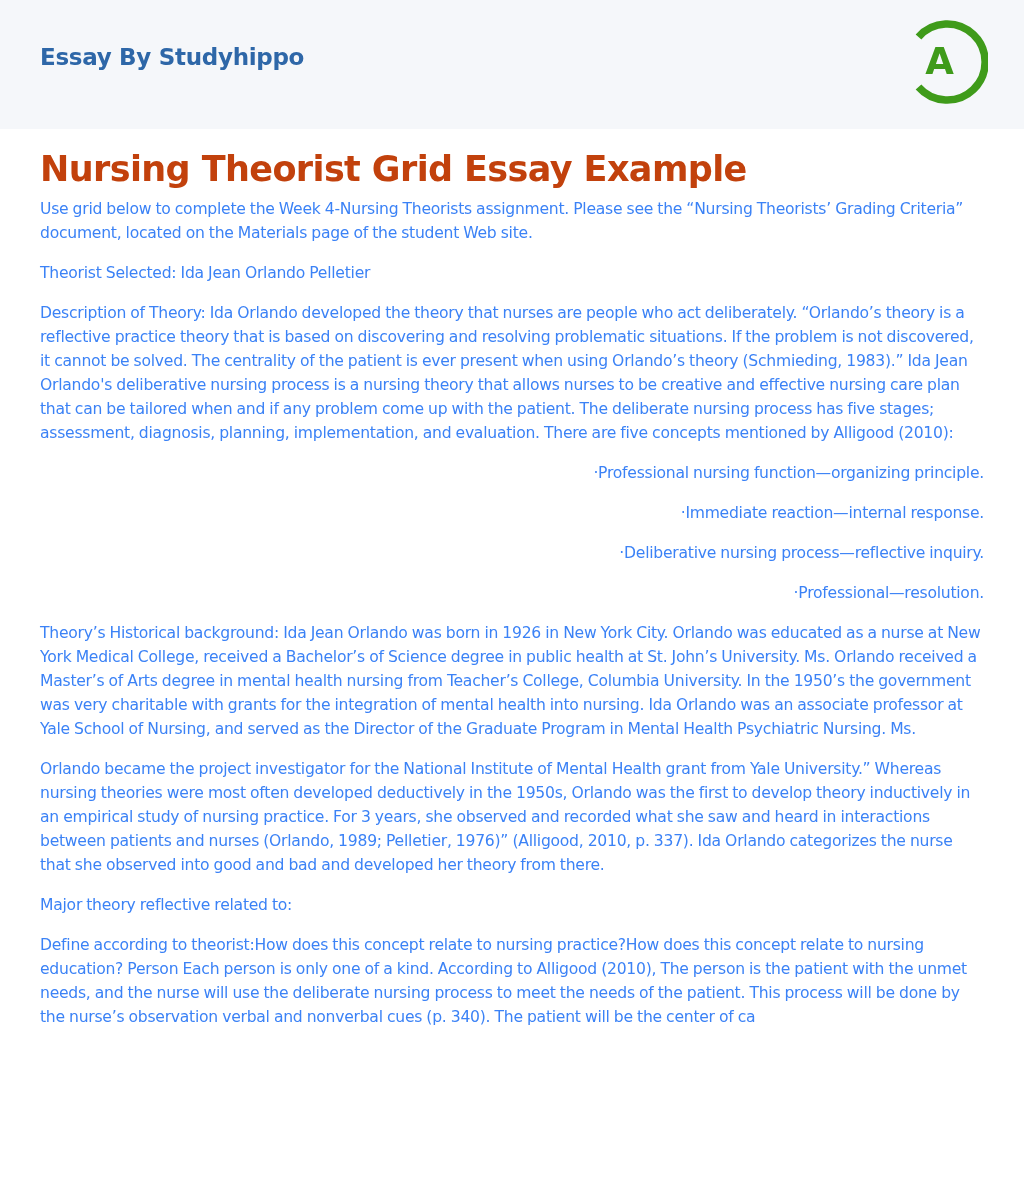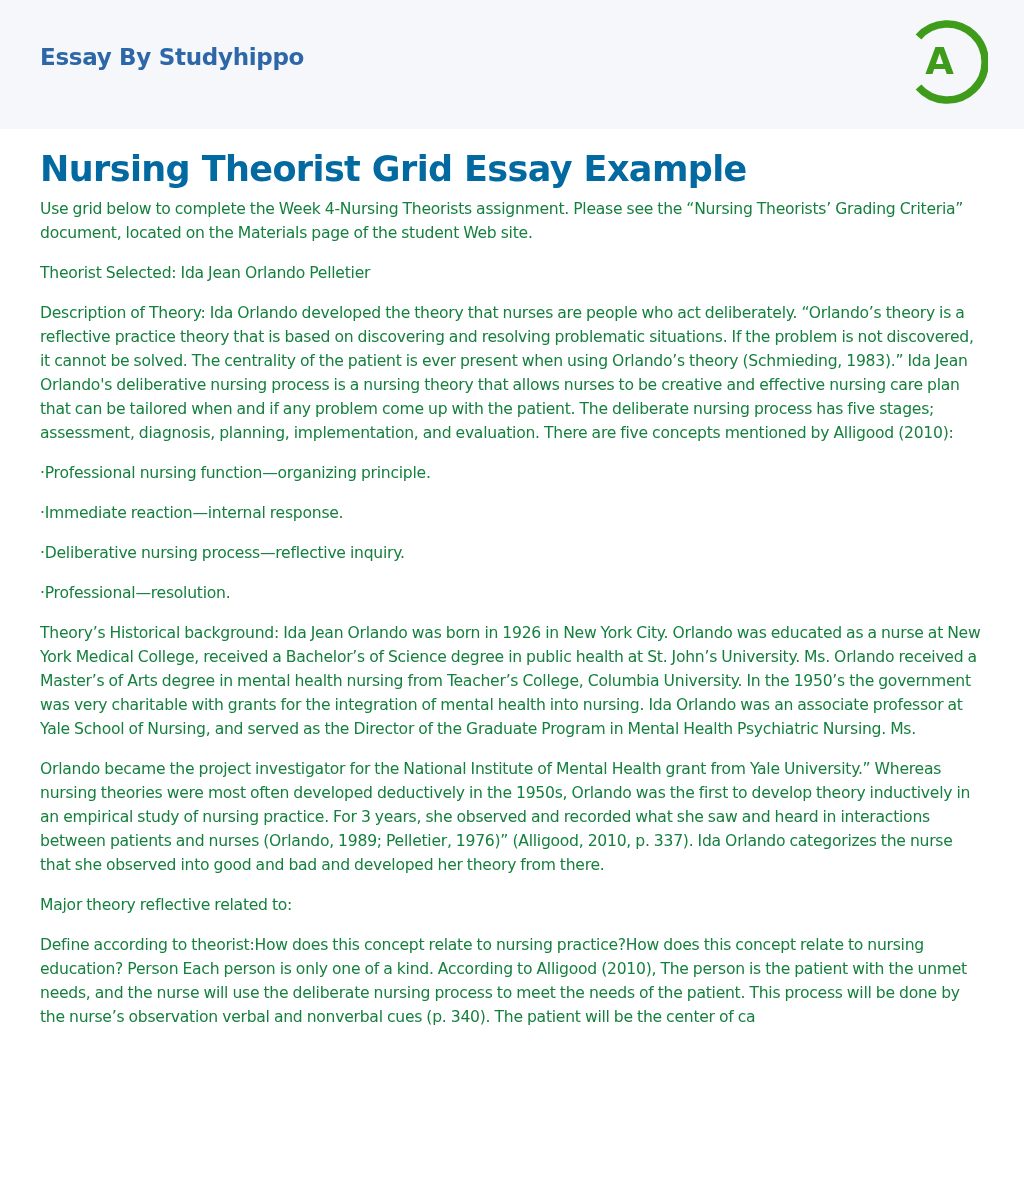--- a/index.html
+++ b/index.html
@@ -33,34 +33,34 @@
       position: absolute;
       left: 912px;
       top: 18px;
       width: 76px;
       height: 88px;
     }
     .content { padding: 18px 40px 0 40px; }
     .title {
       font-size: 35px;
       font-weight: bold;
-      color: #0369a1;
+      color: #c2410c;
       letter-spacing: -0.6px;
       line-height: 44px;
       margin-bottom: 6px;
     }
     .para {
       font-size: 15.6px;
       line-height: 24px;
-      color: #15803d;
+      color: #3b82f6;
       letter-spacing: -0.25px;
       margin-bottom: 16px;
       word-spacing: -0.5px;
     }
-    .bullet { margin-bottom: 16px; }
+    .bullet { margin-bottom: 16px; text-align: right; }
   </style>
 </head>
 <body>
 
 <header class="header">
   <a class="brand">Essay By Studyhippo</a>
   <div class="logo">
     <svg width="76" height="88" viewBox="0 0 76 88">
       <path d="M 6.5 19 A 38 38 0 1 1 6.5 69" fill="none" stroke="#3f9b1a" stroke-width="7.5" stroke-linecap="butt"></path>
       <text x="27.5" y="56" text-anchor="middle" font-family="DejaVu Sans, sans-serif" font-size="37" font-weight="bold" fill="#3f9b1a">A</text>

